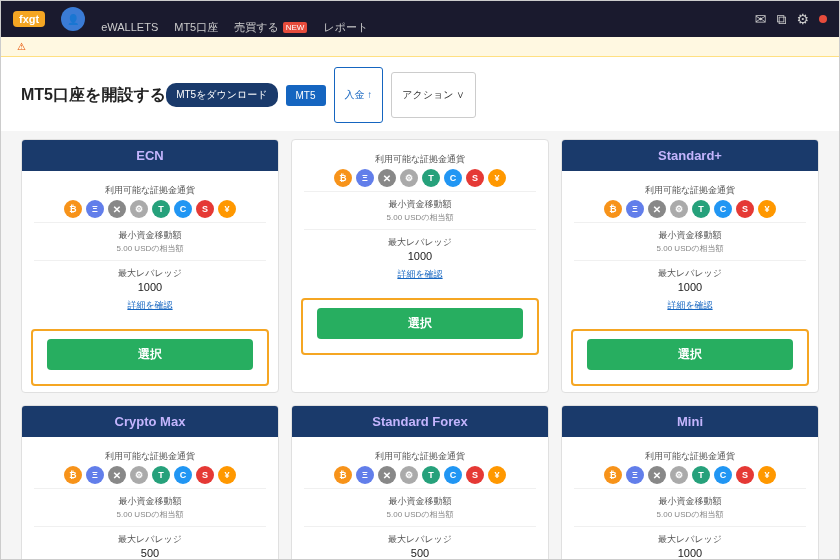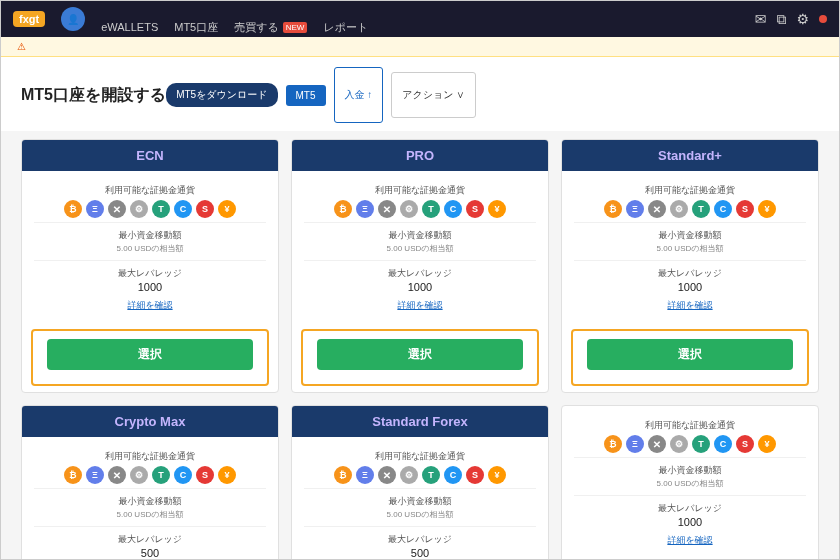--- a/index.html
+++ b/index.html
@@ -341,21 +341,20 @@
             <div class="card-row-value">1000</div>
           </div>
           <a class="detail-link">詳細を確認</a>
         </div>
         <div class="btn-select-wrapper">
           <button class="btn-select">選択</button>
         </div>
       </div>
 
       <div class="account-card">
-        <div class="card-header">PRO</div>
         <div class="card-body">
           <div class="card-section-label">利用可能な証拠金通貨</div>
           <div class="crypto-icons">
             <div class="ci ci-btc">₿</div>
             <div class="ci ci-eth">Ξ</div>
             <div class="ci ci-x">✕</div>
             <div class="ci ci-gear">⚙</div>
             <div class="ci ci-t">T</div>
             <div class="ci ci-c">C</div>
             <div class="ci ci-s">S</div>
@@ -461,20 +460,21 @@
           <div class="card-row">
             <div class="card-row-label">最大レバレッジ</div>
             <div class="card-row-value">500</div>
           </div>
           <a class="detail-link">詳細を確認</a>
         </div>
 
       </div>
 
       <div class="account-card">
+        <div class="card-header">Mini</div>
         <div class="card-body">
           <div class="card-section-label">利用可能な証拠金通貨</div>
           <div class="crypto-icons">
             <div class="ci ci-btc">₿</div>
             <div class="ci ci-eth">Ξ</div>
             <div class="ci ci-x">✕</div>
             <div class="ci ci-gear">⚙</div>
             <div class="ci ci-t">T</div>
             <div class="ci ci-c">C</div>
             <div class="ci ci-s">S</div>

